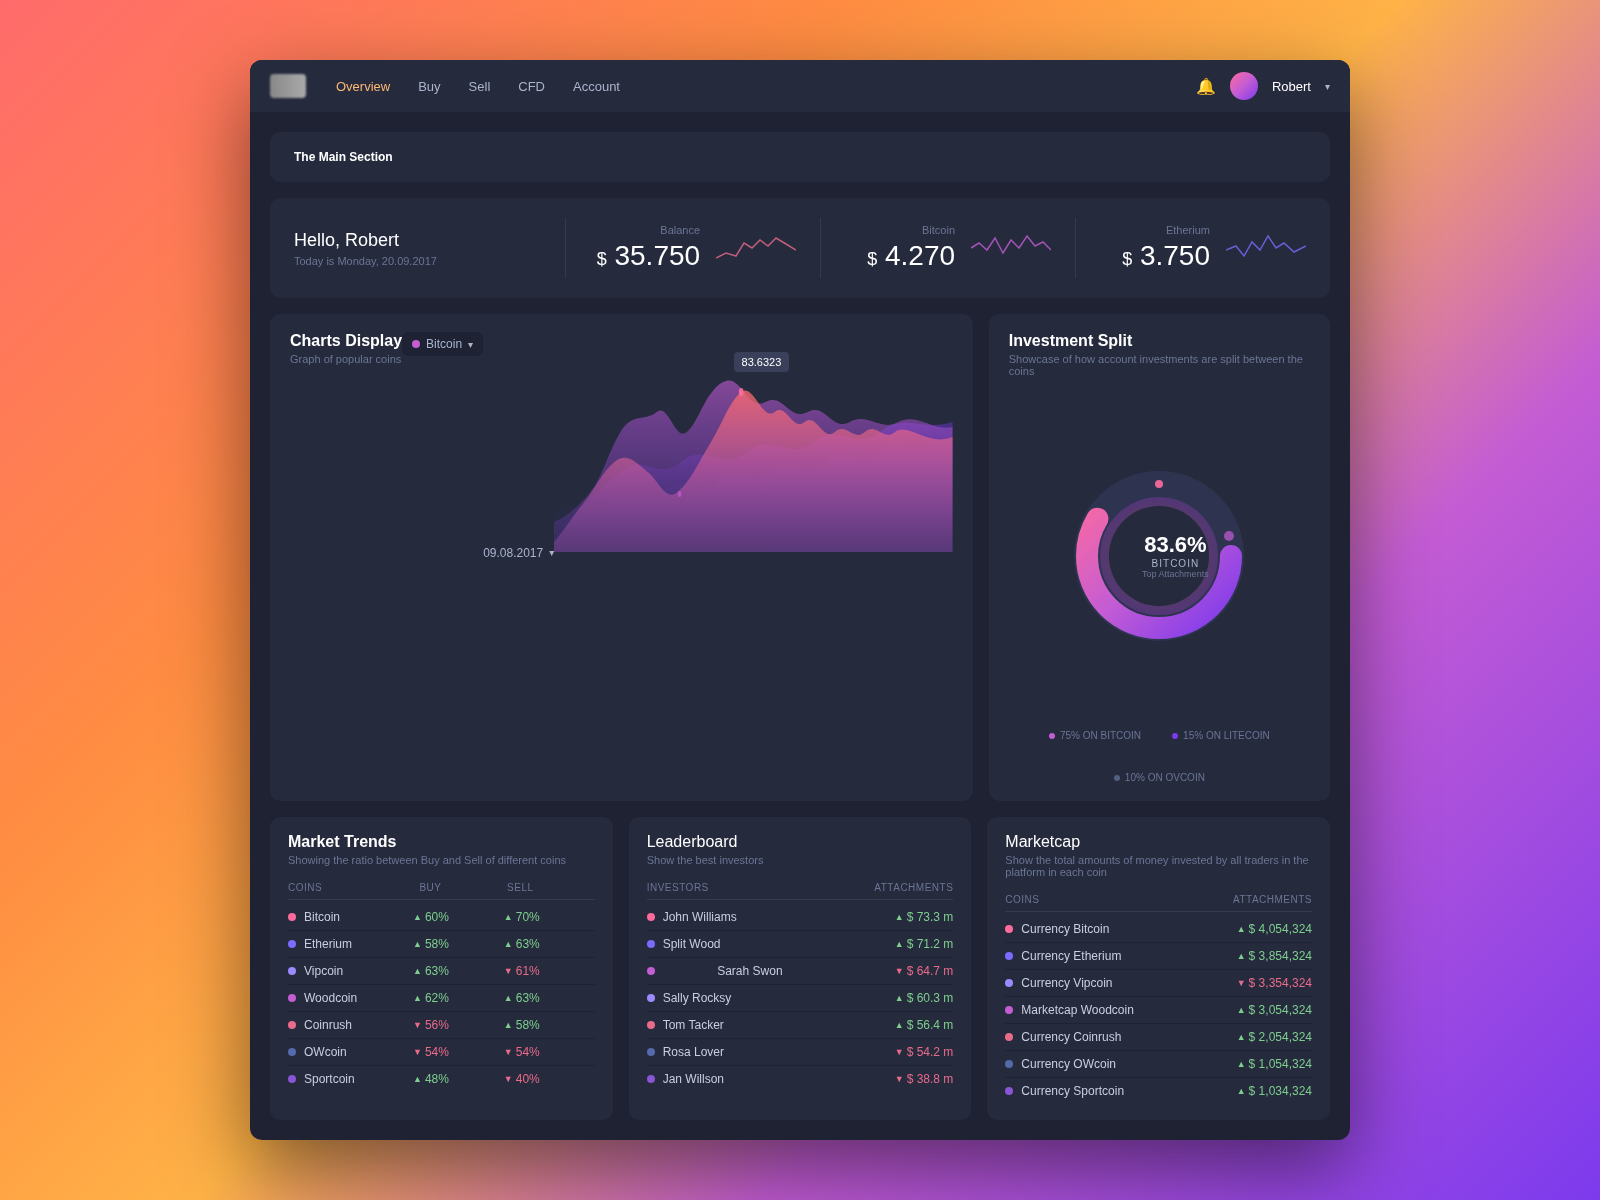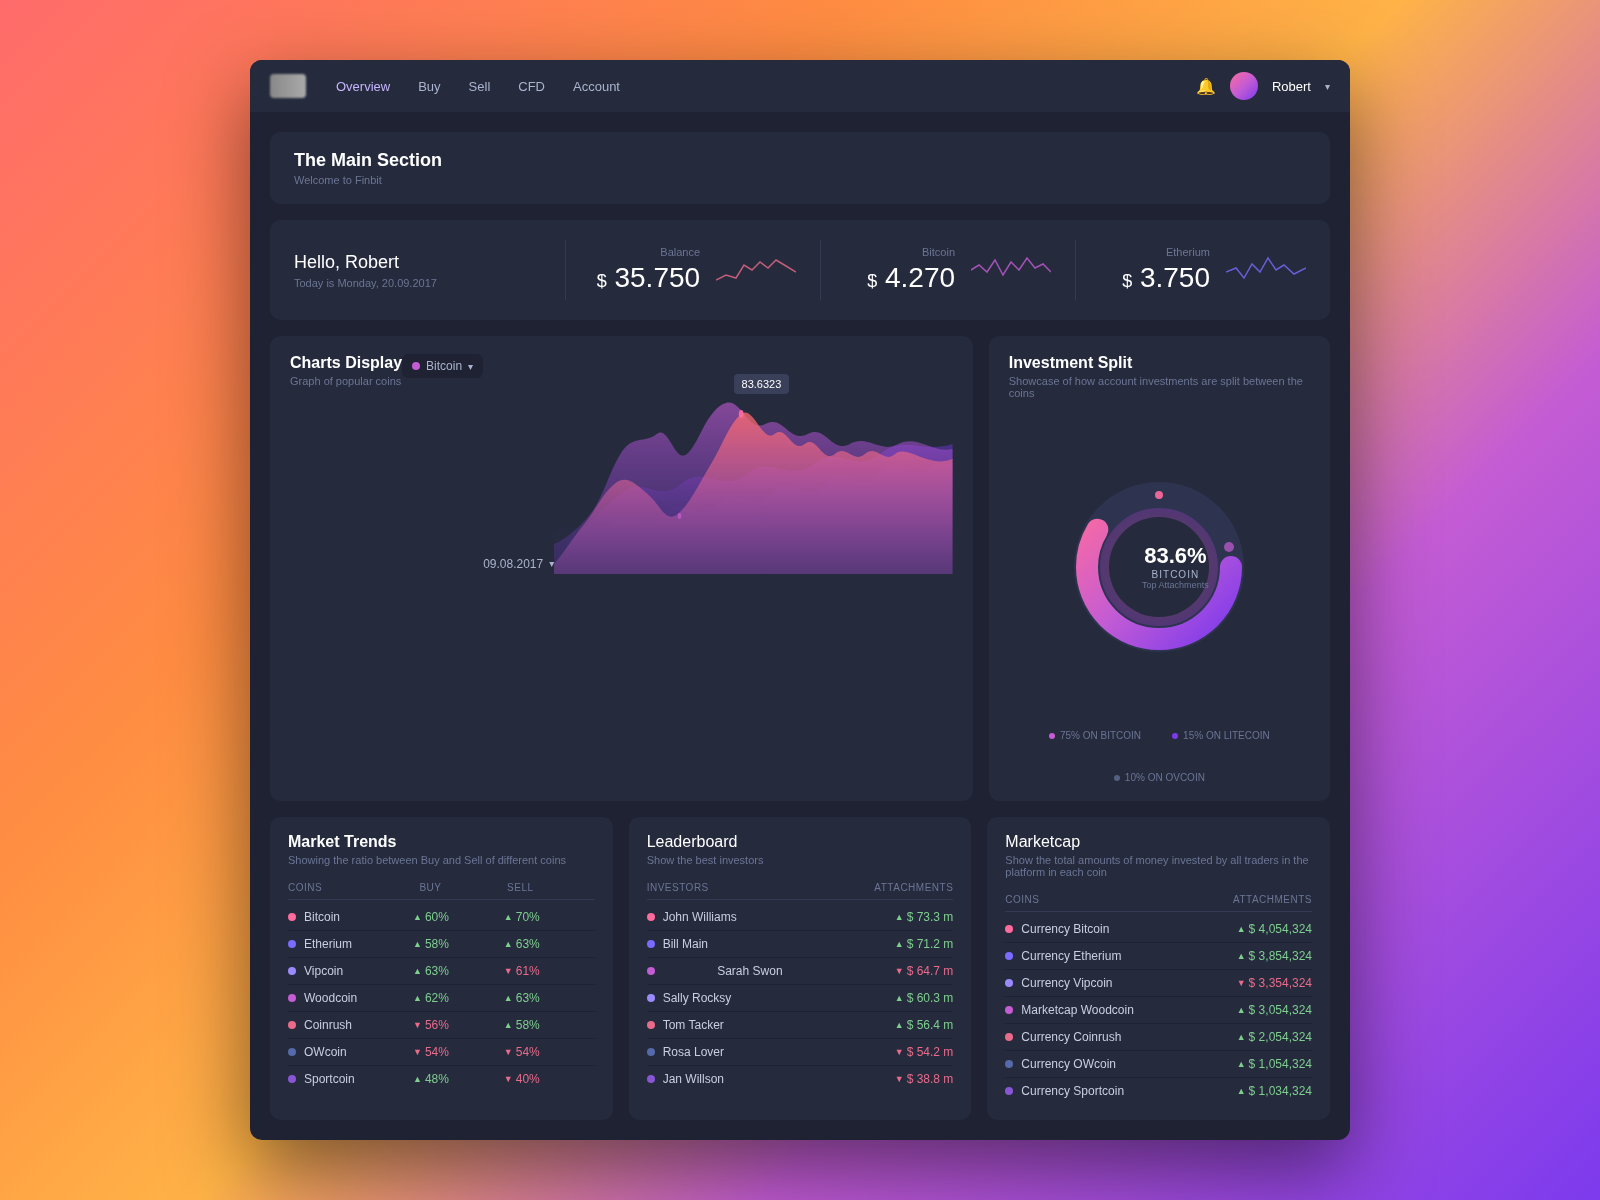--- a/index.html
+++ b/index.html
@@ -42,21 +42,21 @@
     .nav-links {
       display: flex;
       gap: 28px;
       flex: 1;
     }
     .nav-link {
       color: #aab4cc;
       font-size: 13px;
       cursor: pointer;
     }
-    .nav-link.active { color: #c4b5fd; }
+    .nav-link.active { color: #fdba74; }
     .nav-right {
       display: flex;
       align-items: center;
       gap: 14px;
     }
     .nav-bell {
       color: #aab4cc;
       font-size: 16px;
       cursor: pointer;
     }
@@ -81,21 +81,21 @@
       gap: 16px;
     }
     
     .header-section {
       background: #252a3d;
       border-radius: 10px;
       padding: 18px 24px;
     }
     .header-section h2 {
       color: #fff;
-      font-size: 18px;
+      font-size: 12px;
       font-weight: 400;
     }
     .header-section h2 span { font-weight: 700; }
     
     .stats-row {
       background: #252a3d;
       border-radius: 10px;
       padding: 20px 24px;
       display: flex;
       align-items: center;
@@ -279,21 +279,20 @@
       <span style="color:#aab4cc;font-size:10px;">▾</span>
     </div>
   </nav>
 
   <div class="main">
 
     <div class="header-section">
       <h2>
         <span>The Main</span> <span style="font-weight:700">Section</span>
       </h2>
-      <p class="card-sub">Welcome to Finbit</p>
     </div>
 
     <div class="stats-row">
       <div class="stat-greeting">
         <h3>Hello, Robert</h3>
         <p style="color:#6b7594;font-size:11px;margin-top:4px;">Today is Monday, 20.09.2017</p>
       </div>
       <div class="stat-divider"></div>
 
       <div class="stat-item">
@@ -516,21 +515,21 @@
           <span class="th" style="flex:1;text-align:right;">ATTACHMENTS</span>
         </div>
         <div id="leaderboard-rows">
             <div class="table-row-item">
     <div class="coin-indicator" style="background:#ff6b9d;"></div>
     <span class="row-name" style="flex:1.5;">John Williams</span>
     <span class="row-val up" style="flex:1;justify-content:flex-end;"><span class="triangle-up">▲</span>$ 73.3 m</span>
   </div>
             <div class="table-row-item">
     <div class="coin-indicator" style="background:#7c6bff;"></div>
-    <span class="row-name" style="flex:1.5;">Bill Main</span>
+    <span class="row-name" style="flex:1.5;">Split Wood</span>
     <span class="row-val up" style="flex:1;justify-content:flex-end;"><span class="triangle-up">▲</span>$ 71.2 m</span>
   </div>
             <div class="table-row-item">
     <div class="coin-indicator" style="background:#c45cd4;"></div>
     <span class="row-name" style="flex:1.5;text-align:center;">Sarah Swon</span>
     <span class="row-val down" style="flex:1;justify-content:flex-end;"><span class="triangle-down">▼</span>$ 64.7 m</span>
   </div>
             <div class="table-row-item">
     <div class="coin-indicator" style="background:#9b8aff;"></div>
     <span class="row-name" style="flex:1.5;">Sally Rocksy</span>

